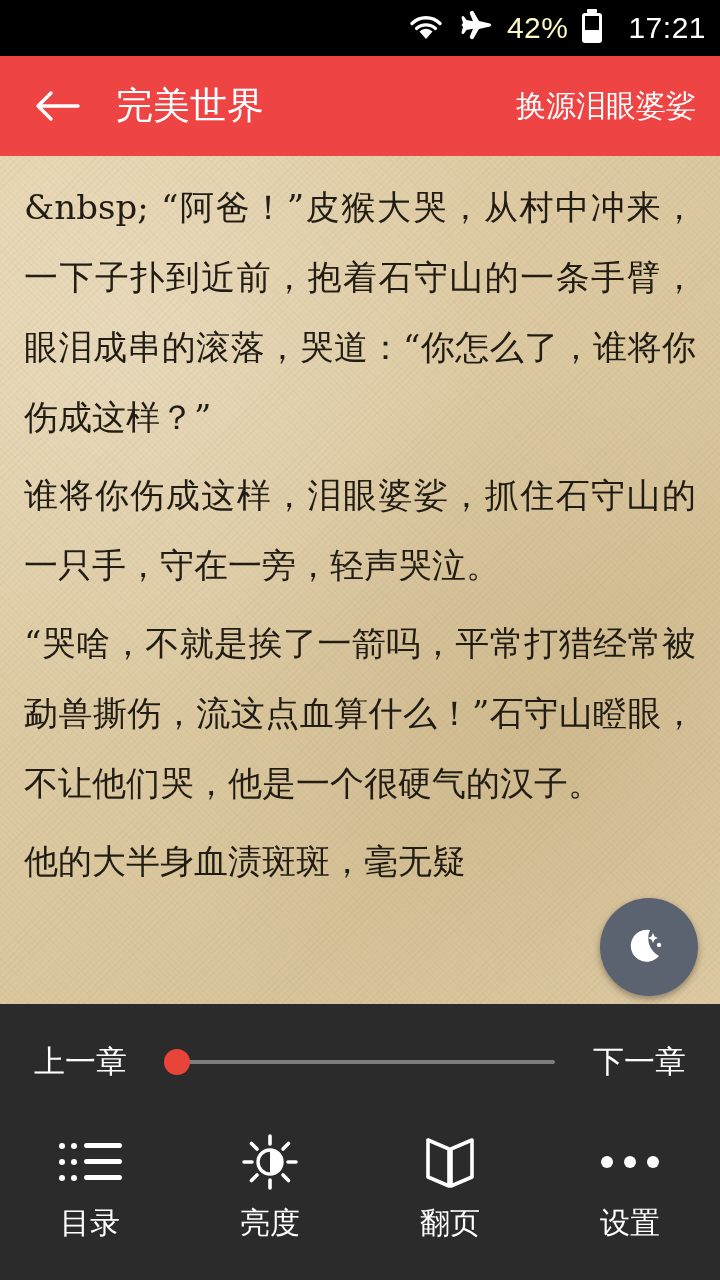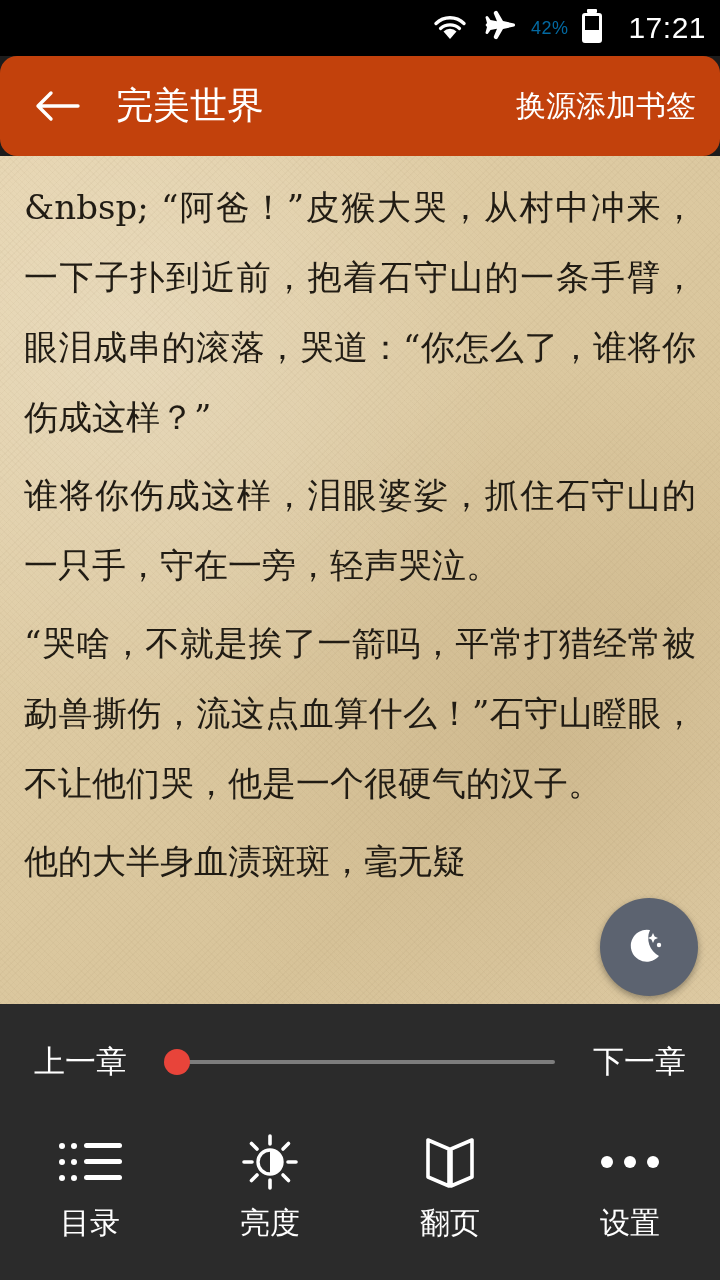--- a/index.html
+++ b/index.html
@@ -36,22 +36,22 @@
     box-sizing: border-box;
   }
   .status-icons {
     display: flex;
     align-items: center;
     gap: 14px;
   }
   .wifi-icon { display:block; }
   .plane-icon { display:block; }
   .batt-text {
-    color: #0369a1;
-    font-size: 18px;
+    color: #fef9c3;
+    font-size: 30px;
     letter-spacing: 0.5px;
   }
   .batt-icon {
     width: 20px;
     height: 30px;
     border: 3px solid #fff;
     border-radius: 3px;
     position: relative;
     box-sizing: border-box;
     background: linear-gradient(to top, #fff 0%, #fff 42%, transparent 42%, transparent 100%);
@@ -73,26 +73,25 @@
     margin-left: 12px;
     letter-spacing: 0.5px;
   }
 
   
   .app-bar {
     position: absolute;
     top: 56px; left: 0;
     width: 720px;
     height: 100px;
-    background: #c2410c;
+    background: #ef4444;
     display: flex;
     align-items: center;
     box-sizing: border-box;
     padding: 0 24px 0 30px;
-    border-radius: 17px;
   }
   .back-btn {
     width: 54px; height: 54px;
     display: flex; align-items: center; justify-content: center;
     flex: 0 0 auto;
   }
   .title {
     color: #fff;
     font-size: 37px;
     margin-left: 32px;
@@ -251,21 +250,21 @@
   </div>
 
   <div class="app-bar">
     <div class="back-btn">
       <svg width="46" height="36" viewBox="0 0 46 36">
         <path d="M44 18 L4 18 M17 5 L4 18 L17 31" stroke="#ffffff" stroke-width="3.4" fill="none" stroke-linecap="round" stroke-linejoin="round"></path>
       </svg>
     </div>
     <div class="title">完美世界</div>
     <div class="appbar-action">换源</div>
-    <div class="appbar-action">添加书签</div>
+    <div class="appbar-action">泪眼婆娑</div>
   </div>
 
   <div class="reader">
     <div class="page-text">
       <p>&amp;nbsp; “阿爸！”皮猴大哭，从村中冲来，一下子扑到近前，抱着石守山的一条手臂，眼泪成串的滚落，哭道：“你怎么了，谁将你伤成这样？”</p>
       <p class="para-indent">谁将你伤成这样，泪眼婆娑，抓住石守山的一只手，守在一旁，轻声哭泣。</p>
       <p class="para-indent">“哭啥，不就是挨了一箭吗，平常打猎经常被勐兽撕伤，流这点血算什么！”石守山瞪眼，不让他们哭，他是一个很硬气的汉子。</p>
       <p class="para-indent">他的大半身血渍斑斑，毫无疑</p>
     </div>
     <div class="night-fab">

